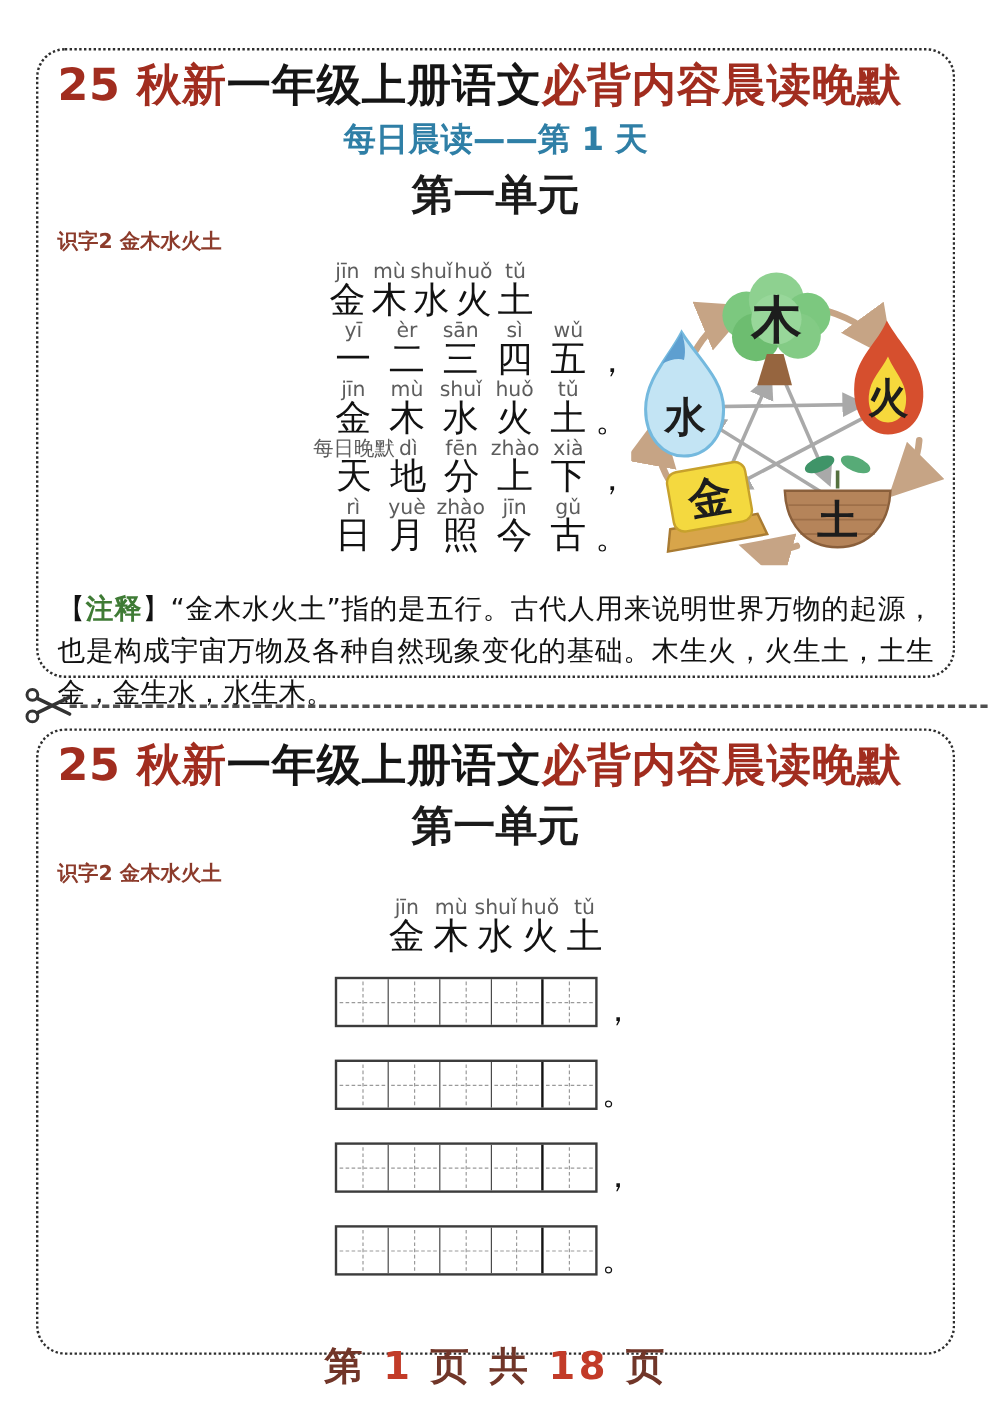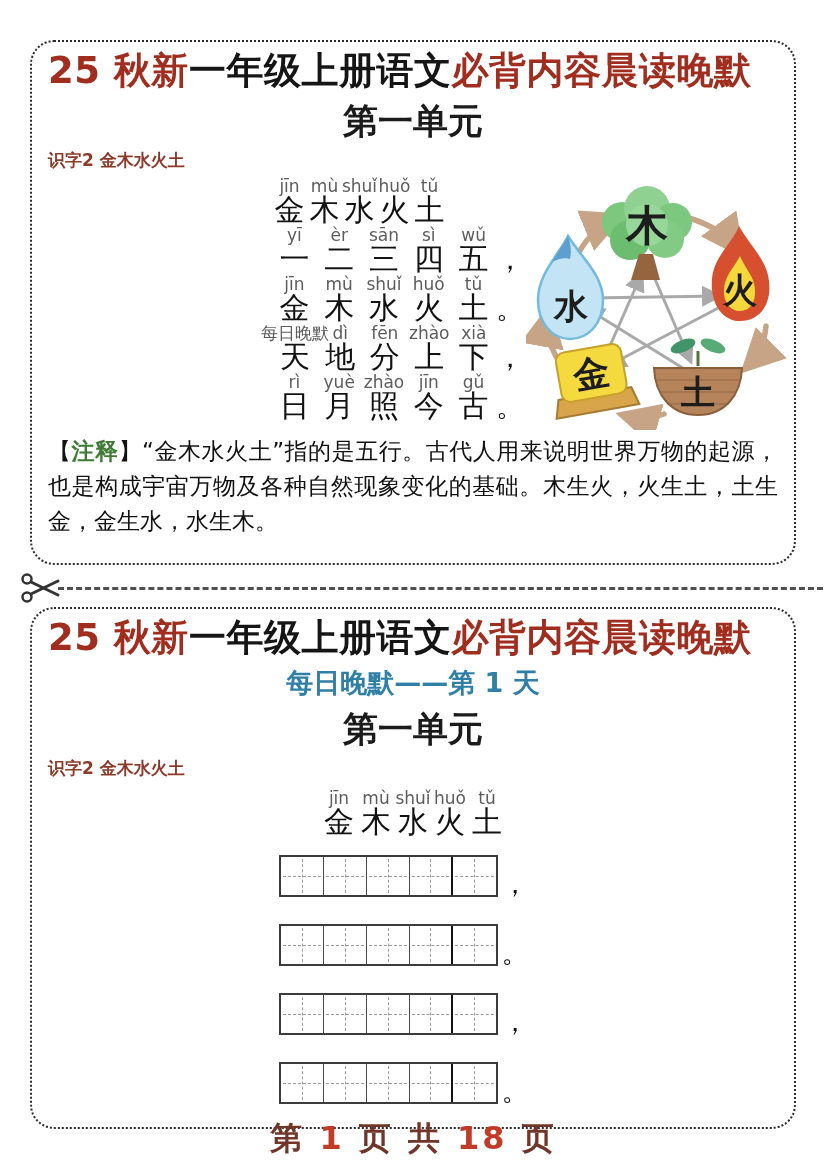--- a/index.html
+++ b/index.html
@@ -28,21 +28,21 @@
   .reading { margin-left:224px; width:252px; }
   .rline { display:flex; align-items:flex-end; height:49px; }
   .syl { width:46px; display:flex; flex-direction:column; align-items:center; }
   .rline.tight .syl { width:35px; }
   .py { font-size:17px; color:#5d5d5d; line-height:13px; white-space:nowrap; }
   .hz { font-size:30px; color:#121212; line-height:34px; }
   .punct { font-size:28px; color:#121212; line-height:32px; }
 
   .figure { width:264px; height:252px; margin-left:2px; }
 
-  .note { margin-top:4px; font-size:23px; line-height:35px; color:#121212; text-align:justify; }
+  .note { margin-top:20px; font-size:23px; line-height:35px; color:#121212; text-align:justify; }
   .note .green { color:#3f7b35; font-weight:600; }
 
   .cutline { position:absolute; left:0; top:568px; width:827px; height:40px; }
   .cutline .dash { position:absolute; left:58px; right:4px; top:19px; border-top:3px dashed #4f4f4f; }
   .scissors { position:absolute; left:20px; top:2px; }
 
   .word-title { display:flex; justify-content:center; margin-top:12px; }
   .word-title .syl { width:37px; }
 
   .practice { margin-top:16px; }
@@ -61,20 +61,21 @@
 
   svg text { font-family:"DejaVu Sans", sans-serif; font-weight:bold; fill:#1d1d1d; }
 </style>
 </head>
 <body>
 
 <div class="page">
 
   <section class="panel" id="morning-panel">
     <h1 class="title"><span class="red">25 秋新</span><span class="dark">一年级上册语文</span><span class="red">必背内容晨读晚默</span></h1>
+    <div class="subtitle">每日晨读——第 1 天</div>
     <div class="unit">第一单元</div>
     <div class="lesson">识字2 金木水火土</div>
 
     <div class="content">
       <div class="reading">
 
         <div class="rline tight">
           <span class="syl">
               <span class="py">jīn</span>
               <span class="hz">金</span>
@@ -270,21 +271,20 @@
       <circle cx="7" cy="9" r="4.5" fill="none" stroke="#333" stroke-width="2.5"></circle>
       <circle cx="7" cy="27" r="4.5" fill="none" stroke="#333" stroke-width="2.5"></circle>
       <path d="M11,12 L38,25" stroke="#333" stroke-width="3" stroke-linecap="round"></path>
       <path d="M11,24 L38,11" stroke="#333" stroke-width="3" stroke-linecap="round"></path>
     </svg>
     <div class="dash"></div>
   </div>
 
   <section class="panel" id="evening-panel">
     <h1 class="title"><span class="red">25 秋新</span><span class="dark">一年级上册语文</span><span class="red">必背内容晨读晚默</span></h1>
-    <div class="subtitle">每日晚默——第 1 天</div>
     <div class="unit">第一单元</div>
     <div class="lesson">识字2 金木水火土</div>
 
     <div class="word-title">
       <span class="syl">
           <span class="py">jīn</span>
           <span class="hz">金</span>
         </span>
       <span class="syl">
           <span class="py">mù</span>

